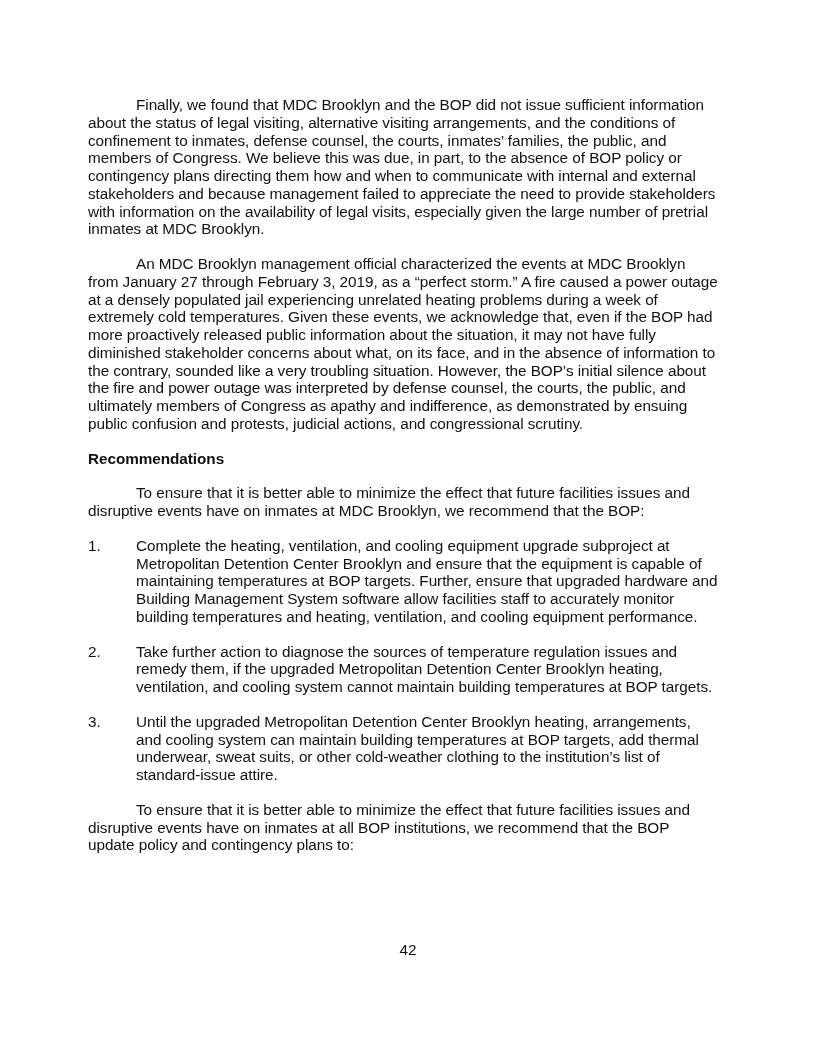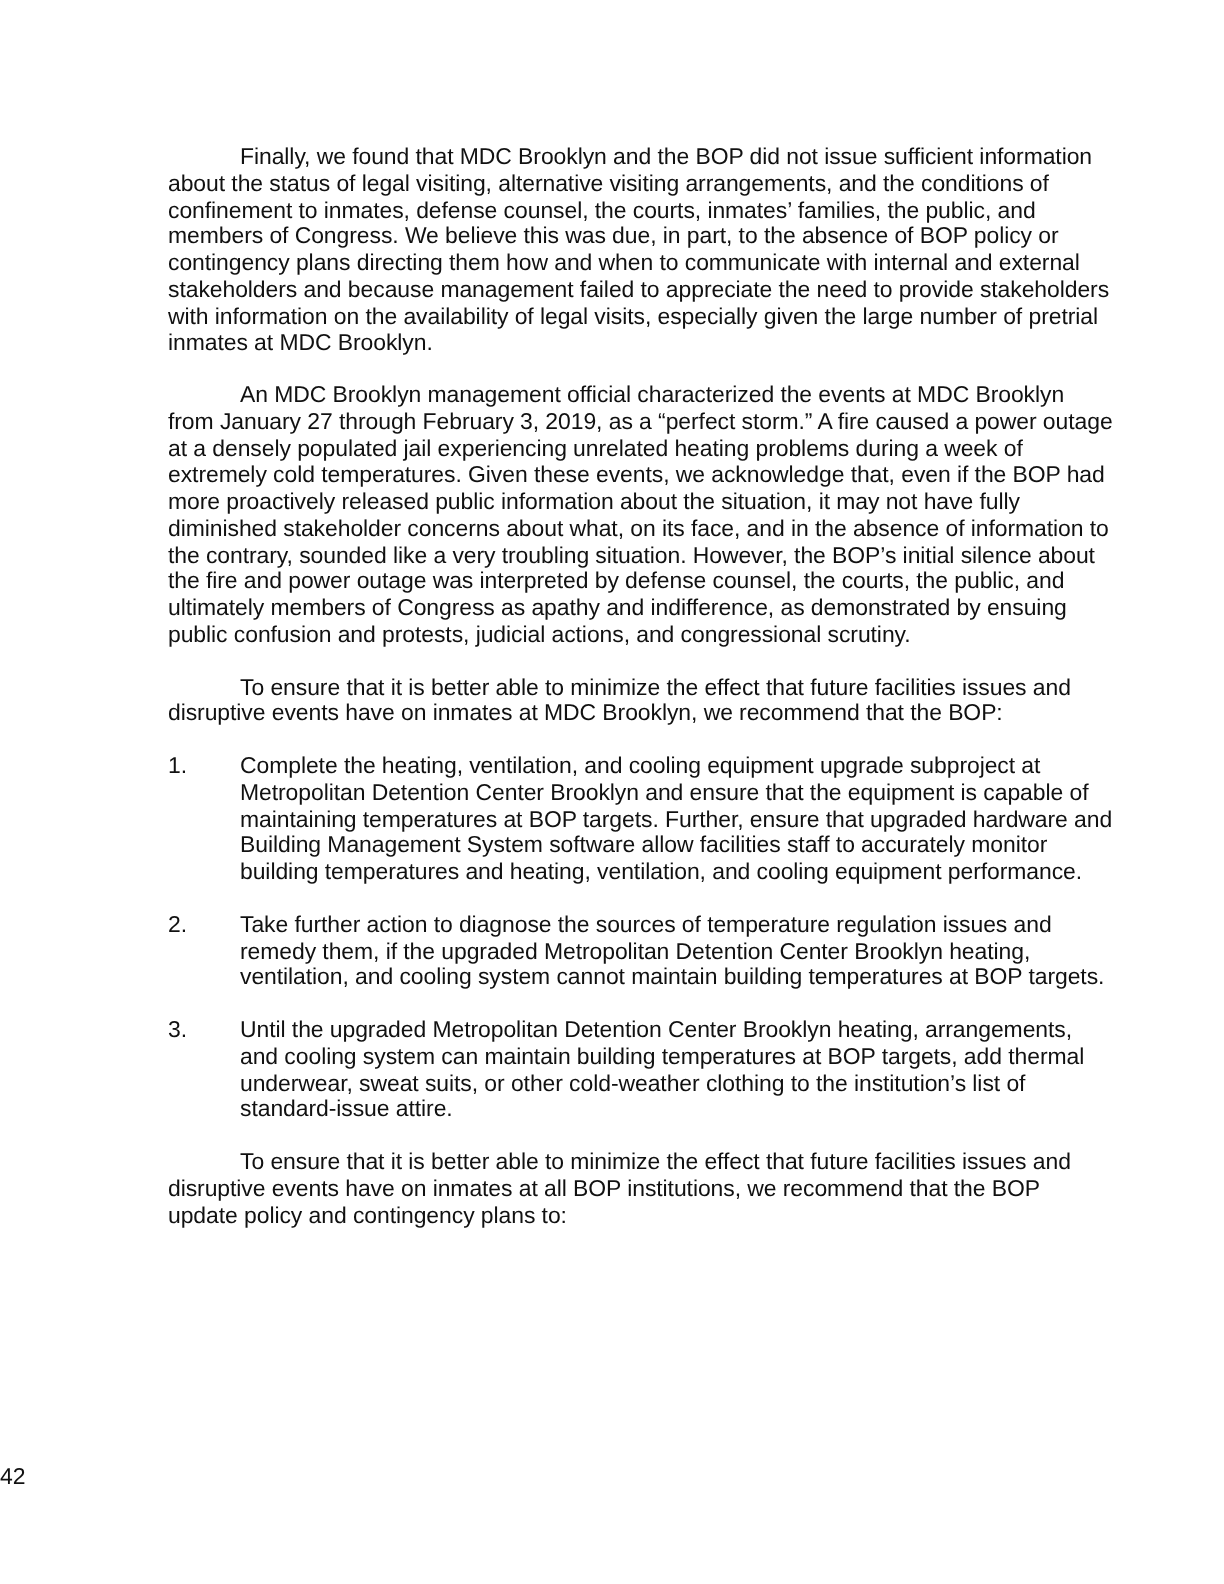--- a/index.html
+++ b/index.html
@@ -10,21 +10,21 @@
     body {
       width: 816px;
       height: 1056px;
       position: relative;
       overflow: hidden;
       font-family: "Liberation Sans", sans-serif;
       color: #111111;
     }
     .page {
       position: absolute;
-      left: 112px;
+      left: 88px;
       top: 96px;
       width: 630px;
       font-size: 15.3px;
       line-height: 17.75px;
       letter-spacing: -0.05px;
     }
     .para {
       margin: 0 0 17px 0;
       text-indent: 48px;
     }
@@ -42,34 +42,35 @@
       padding-left: 48px;
       margin: 0 0 17px 0;
     }
     .rec-num {
       position: absolute;
       left: 0;
       top: 0;
     }
     .page-number {
       position: absolute;
-      top: 976px;
+      top: 941px;
       left: 0;
       width: 816px;
-      text-align: left;
+      text-align: center;
       font-size: 15.3px;
     }
   </style>
 </head>
 <body>
 
 <div class="page">
   <p class="para">Finally, we found that MDC Brooklyn and the BOP did not issue sufficient information about the status of legal visiting, alternative visiting arrangements, and the conditions of confinement to inmates, defense counsel, the courts, inmates’ families, the public, and members of Congress.  We believe this was due, in part, to the absence of BOP policy or contingency plans directing them how and when to communicate with internal and external stakeholders and because management failed to appreciate the need to provide stakeholders with information on the availability of legal visits, especially given the large number of pretrial inmates at MDC Brooklyn.</p>
   <p class="para">An MDC Brooklyn management official characterized the events at MDC Brooklyn from January 27 through February 3, 2019, as a “perfect storm.”  A fire caused a power outage at a densely populated jail experiencing unrelated heating problems during a week of extremely cold temperatures.  Given these events, we acknowledge that, even if the BOP had more proactively released public information about the situation, it may not have fully diminished stakeholder concerns about what, on its face, and in the absence of information to the contrary, sounded like a very troubling situation.  However, the BOP’s initial silence about the fire and power outage was interpreted by defense counsel, the courts, the public, and ultimately members of Congress as apathy and indifference, as demonstrated by ensuing public confusion and protests, judicial actions, and congressional scrutiny.</p>
 
+  <p class="heading">Recommendations</p>
 
   <p class="para">To ensure that it is better able to minimize the effect that future facilities issues and disruptive events have on inmates at MDC Brooklyn, we recommend that the BOP:</p>
 
   <ol class="rec-list">
     <li class="rec-item">
       <span class="rec-num">1.</span>
       <span>Complete the heating, ventilation, and cooling equipment upgrade subproject at Metropolitan Detention Center Brooklyn and ensure that the equipment is capable of maintaining temperatures at BOP targets.  Further, ensure that upgraded hardware and Building Management System software allow facilities staff to accurately monitor building temperatures and heating, ventilation, and cooling equipment performance.</span>
     </li>
     <li class="rec-item">
       <span class="rec-num">2.</span>

